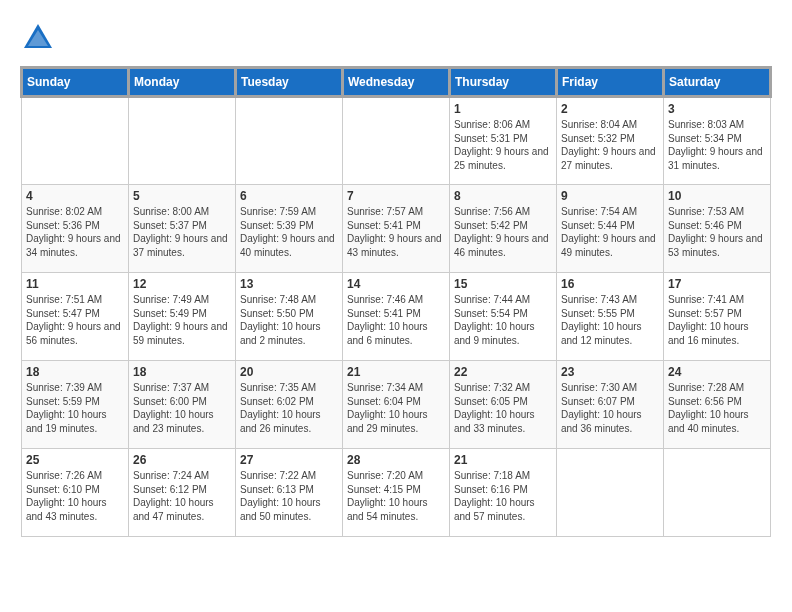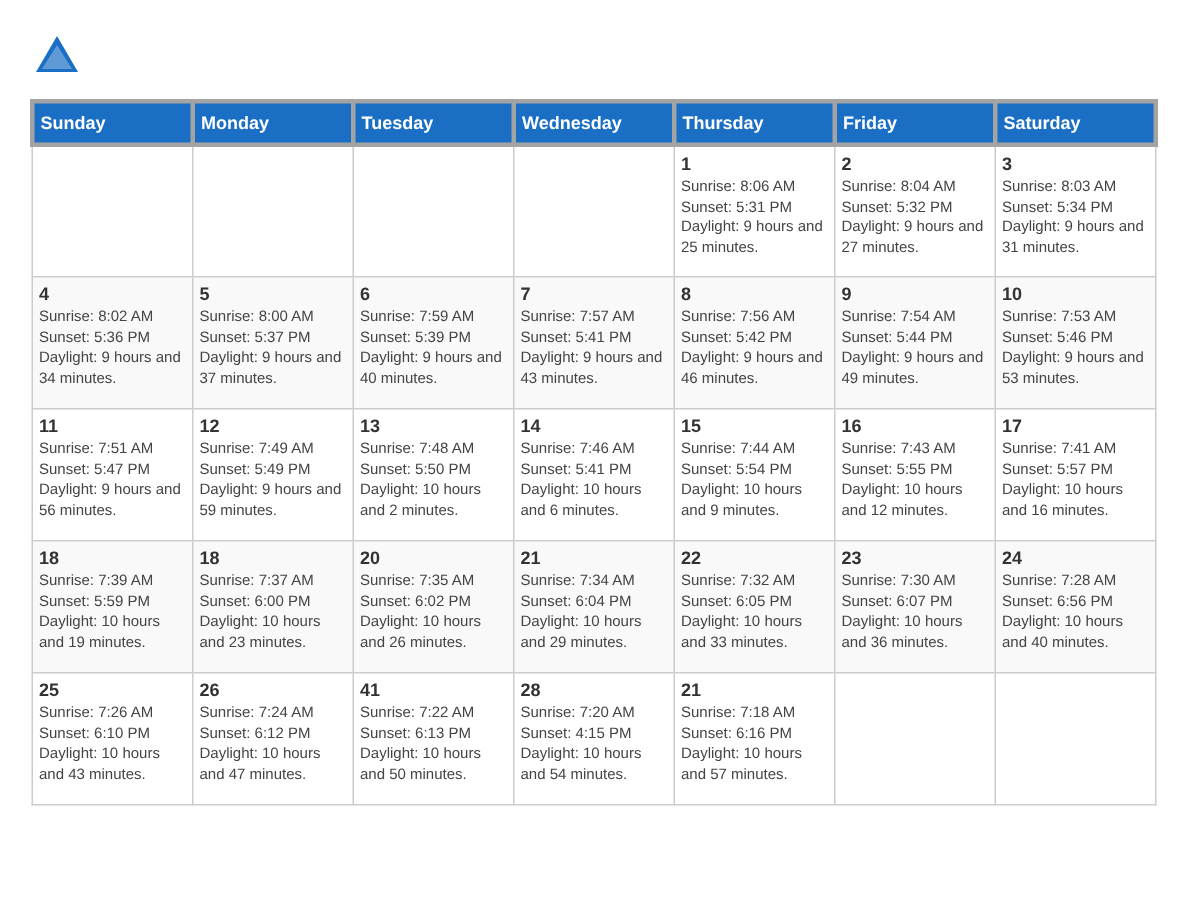--- a/index.html
+++ b/index.html
@@ -316,21 +316,21 @@
 and 43 minutes.</div>
         </td>
         <td>
           <span class="day-number">26</span>
           <div class="day-info">Sunrise: 7:24 AM
 Sunset: 6:12 PM
 Daylight: 10 hours
 and 47 minutes.</div>
         </td>
         <td>
-          <span class="day-number">41</span>
+          <span class="day-number">27</span>
           <div class="day-info">Sunrise: 7:22 AM
 Sunset: 6:13 PM
 Daylight: 10 hours
 and 50 minutes.</div>
         </td>
         <td>
           <span class="day-number">28</span>
           <div class="day-info">Sunrise: 7:20 AM
 Sunset: 4:15 PM
 Daylight: 10 hours

